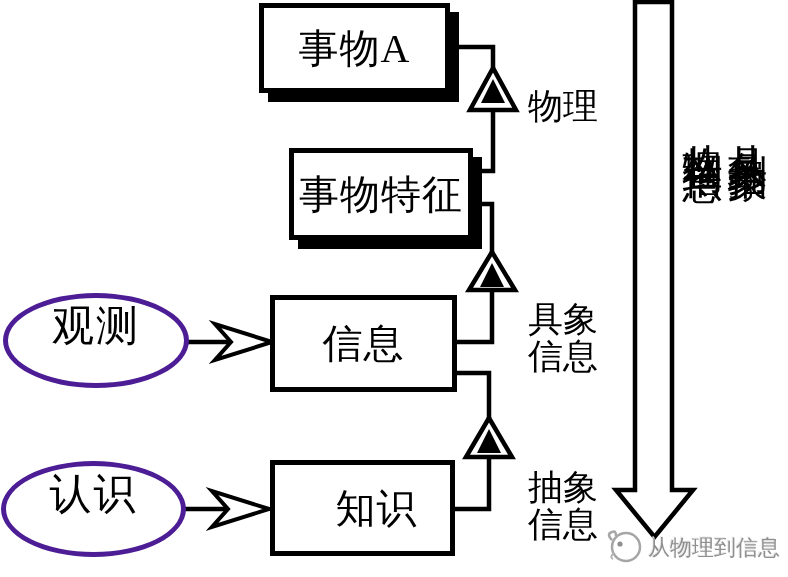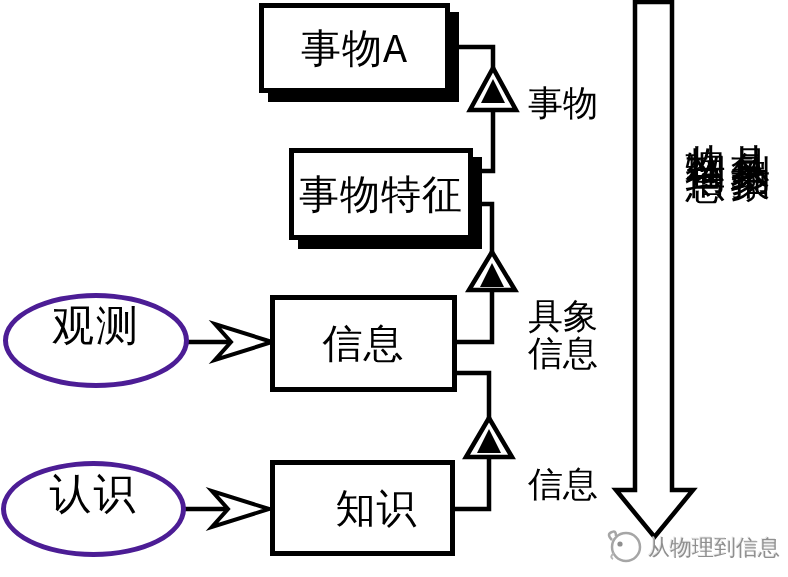--- a/index.html
+++ b/index.html
@@ -1,18 +1,18 @@
 <!DOCTYPE html>
 <html><head>
 <meta charset="utf-8">
 <style>
   html,body{margin:0;padding:0;background:#ffffff;}
   .stage{
     position:relative;width:788px;height:577px;overflow:hidden;background:#ffffff;
-    font-family:Liberation Mono, monospace;color:#000;
+    font-family:Liberation Serif, serif;color:#000;
   }
   .layer{position:absolute;left:0;top:0;}
   
   .cbox{
     position:absolute;background:#ffffff;border:5px solid #000;
     display:flex;align-items:center;justify-content:center;
     font-size:40px;font-weight:500;letter-spacing:1px;box-sizing:border-box;z-index:2;
   }
   .cbox.shadowed{box-shadow:9px 9px 0 0 #000;}
   #box-thing-a{left:259px;top:3px;width:191px;height:90px;}
@@ -105,27 +105,28 @@
   </div>
 
   <div class="ell" id="ellipse-observe">
     <span>观测</span>
   </div>
   <div class="ell" id="ellipse-cognize">
     <span>认识</span>
   </div>
 
   <div class="genlabel" id="gen-label-1">
-    <span>事物</span>
+    <span>物理</span>
   </div>
   <div class="genlabel" id="gen-label-2">
     <span>具象</span>
     <span>信息</span>
   </div>
   <div class="genlabel" id="gen-label-3">
+    <span>抽象</span>
     <span>信息</span>
   </div>
 
   <div class="vcol" id="vcol-left">从物理到信息</div>
   <div class="vcol" id="vcol-right">从具象到抽象</div>
 
   <svg class="wm-logo" width="44" height="40" viewBox="0 0 44 40">
     <circle cx="24" cy="21" r="14" fill="#ffffff" stroke="#a6a6a6" stroke-width="2.5"></circle>
     <circle cx="18" cy="18" r="2.6" fill="#8f8f8f"></circle>
     <path d="M10,14 Q4,8 10,6 Q14,4 14,10" fill="none" stroke="#a6a6a6" stroke-width="2.5"></path>

